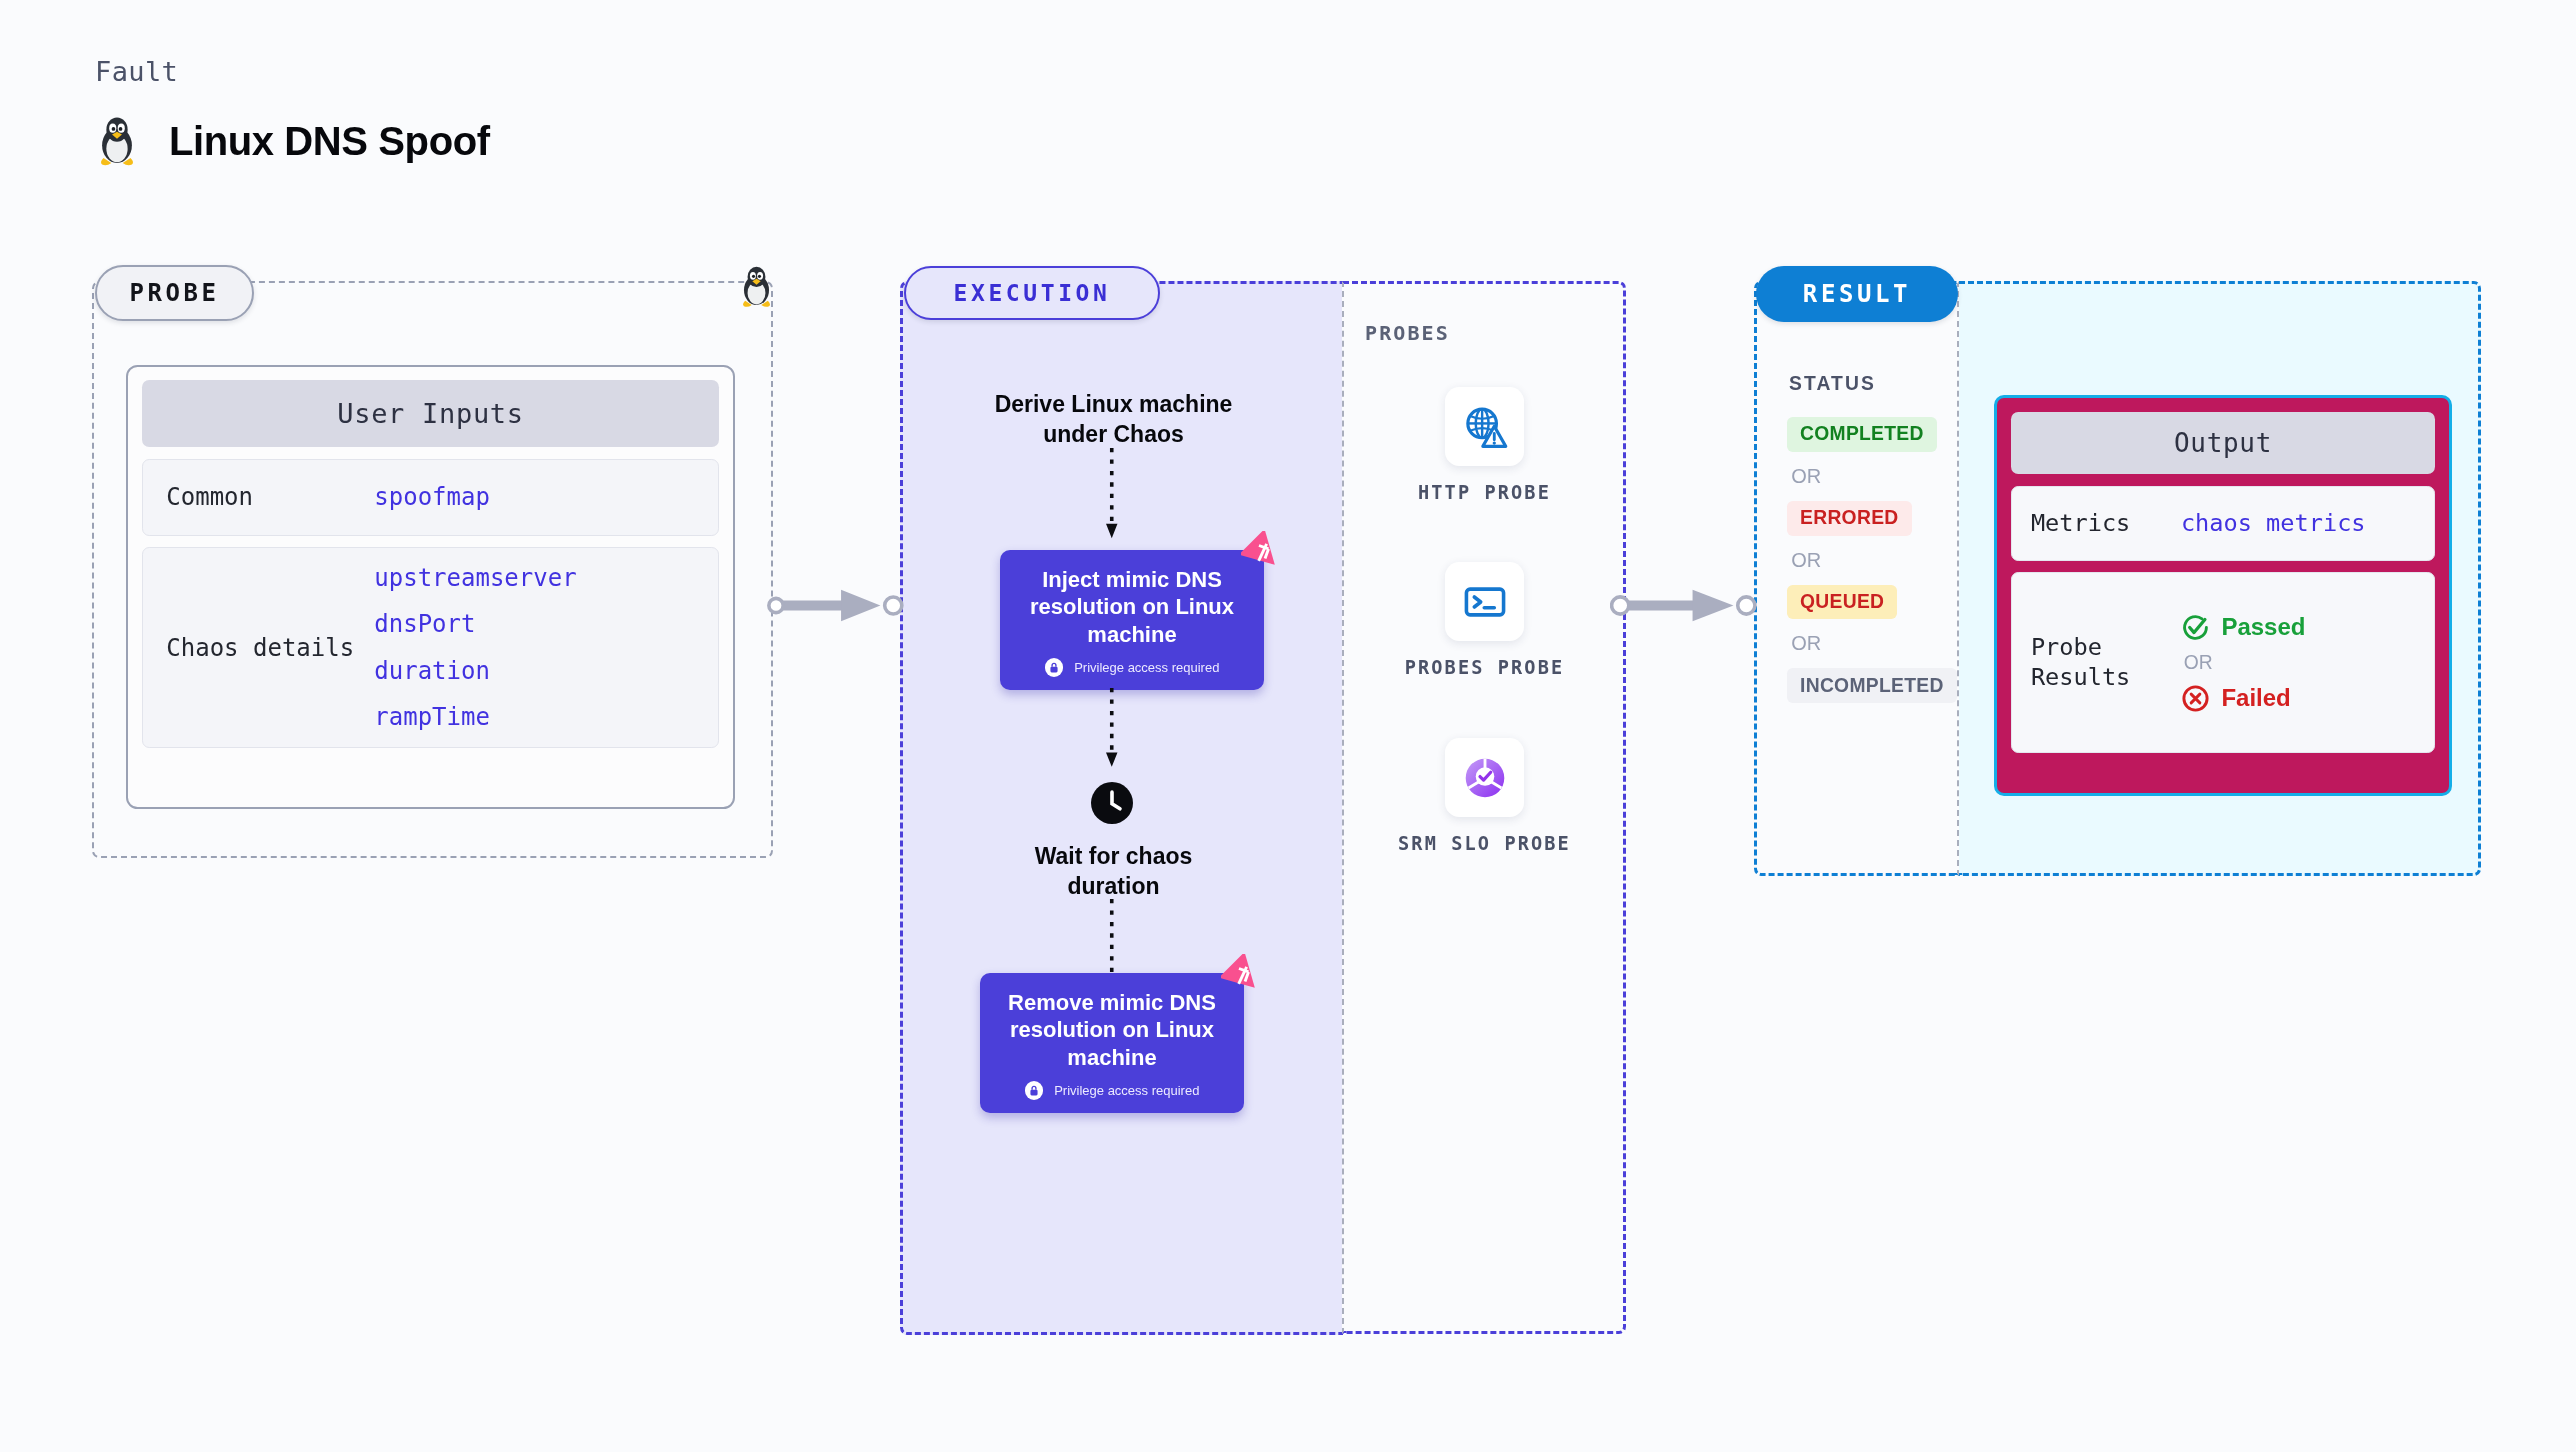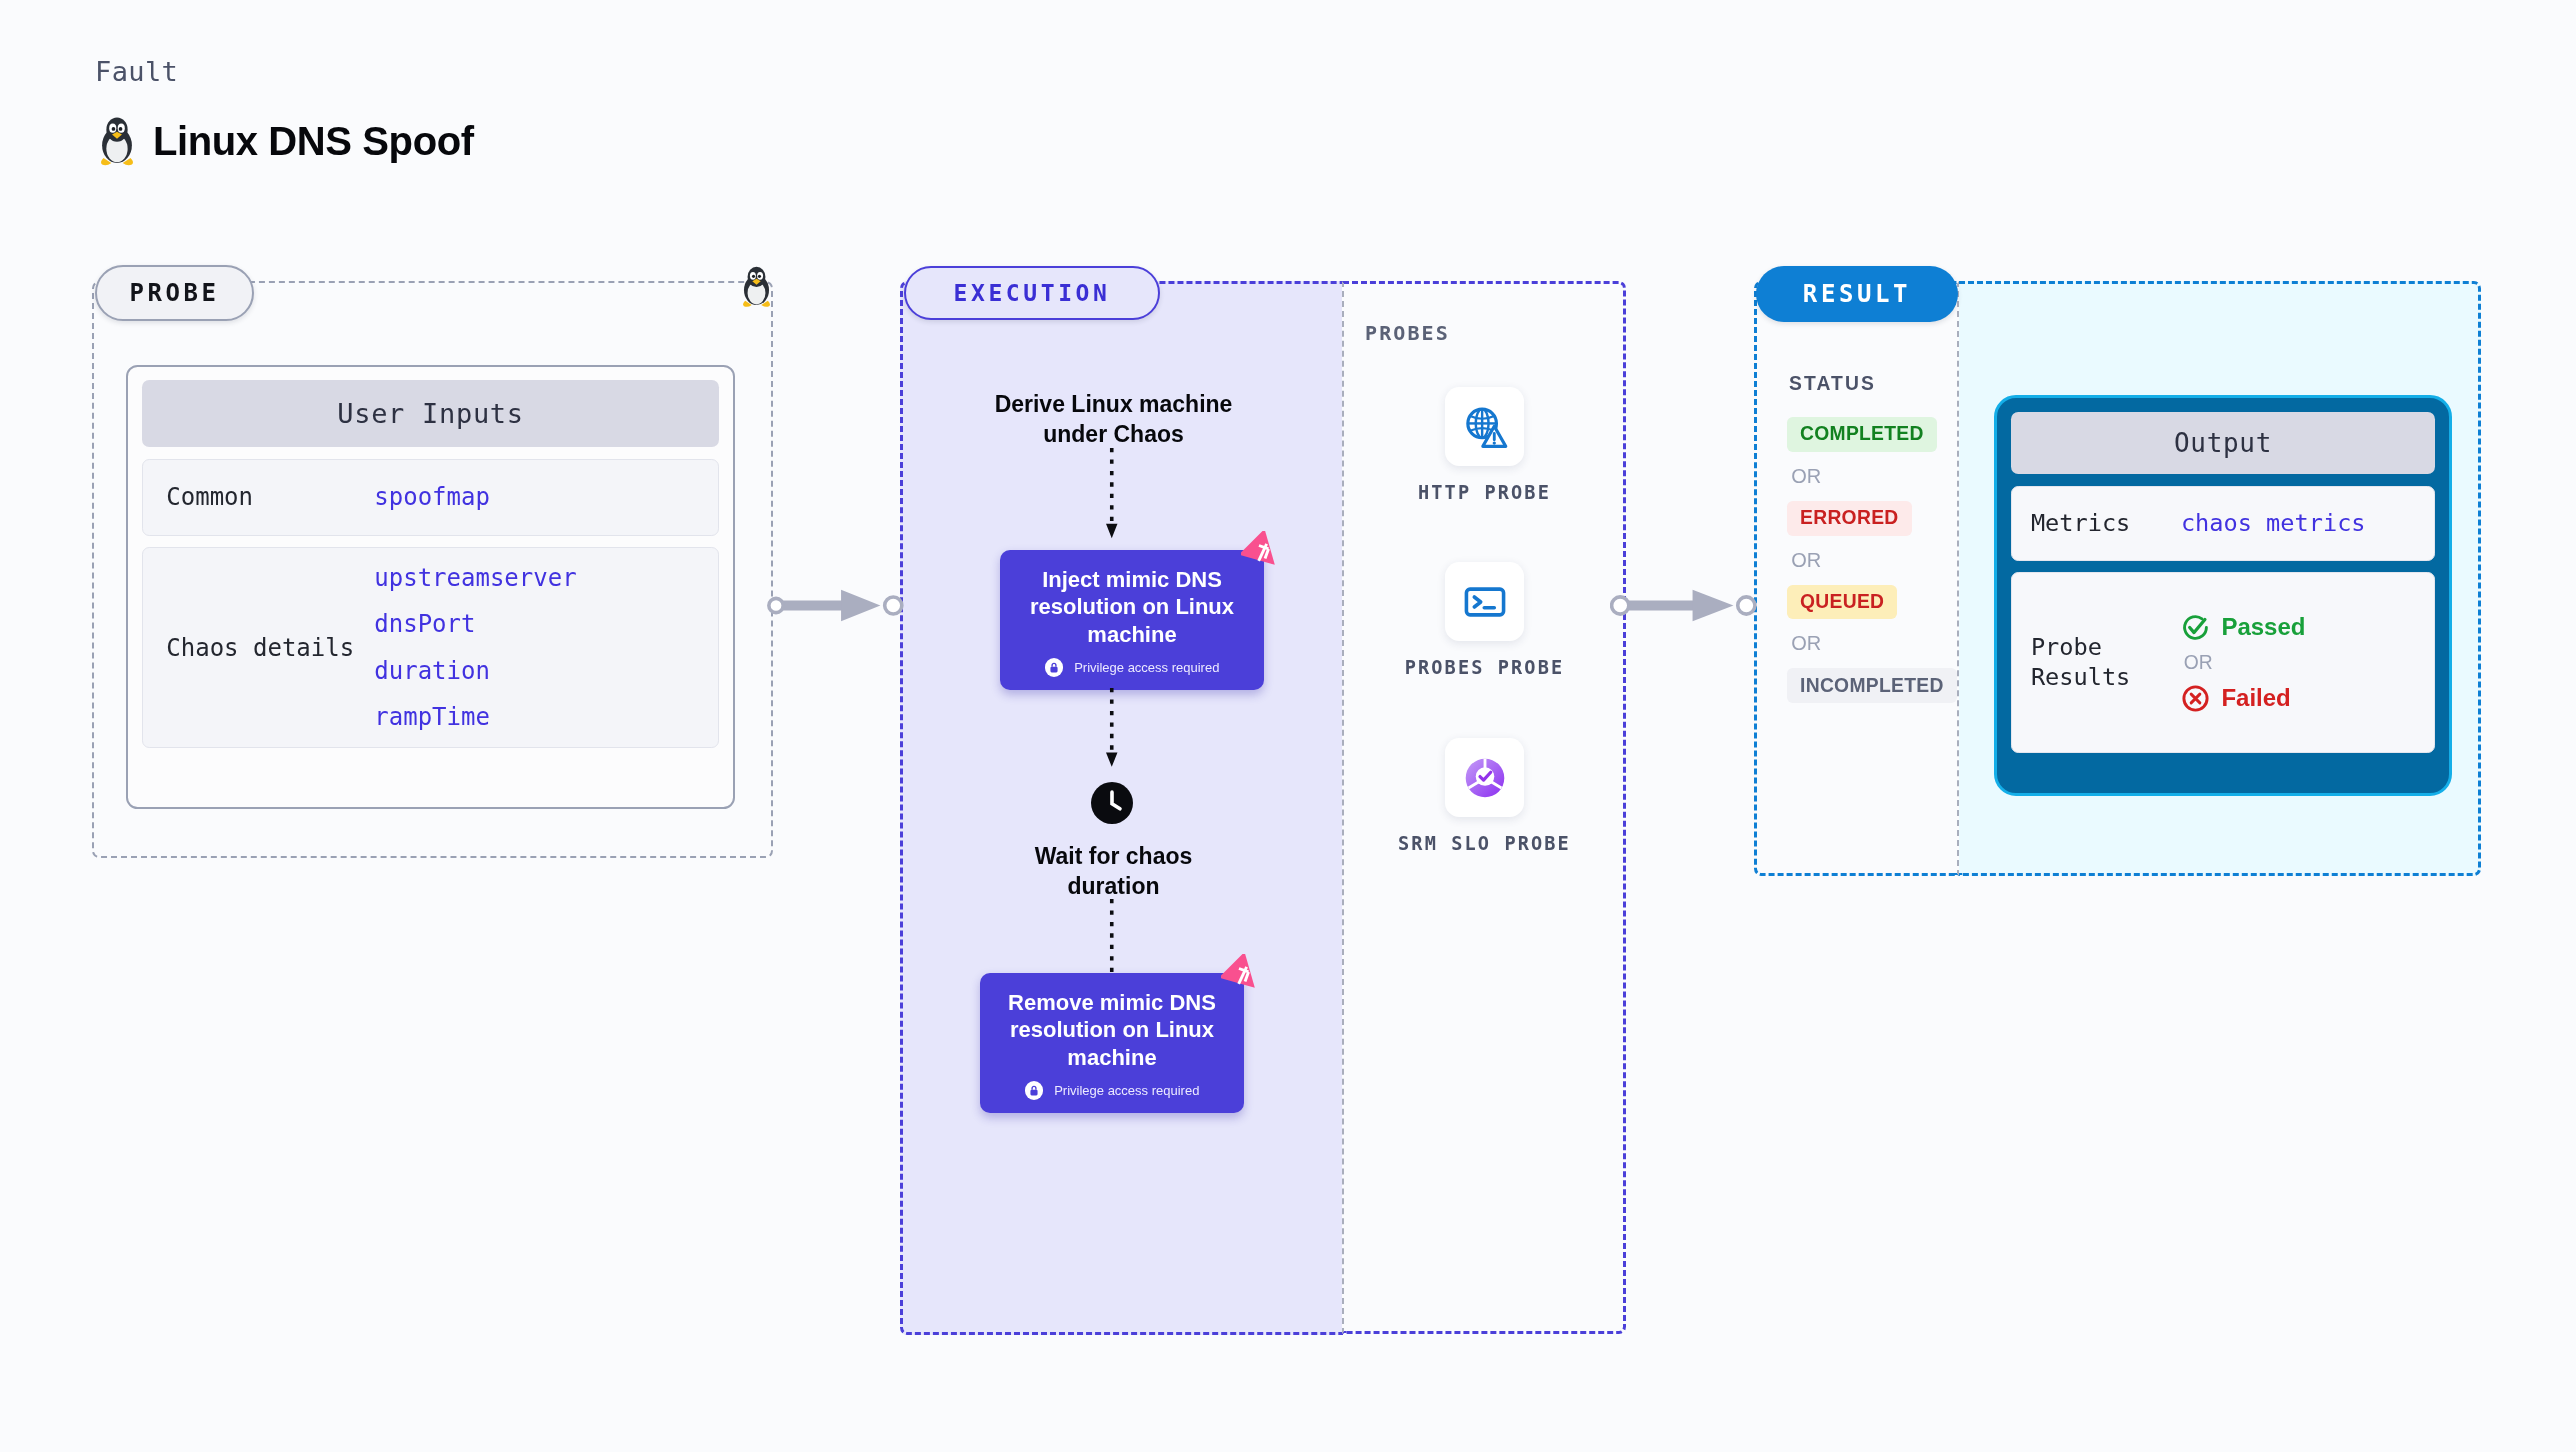--- a/index.html
+++ b/index.html
@@ -11,21 +11,21 @@
     overflow: hidden;
   }
   #stage { position: relative; width: 2576px; height: 1328px; }
 
   
   .hdr-kicker {
     position: absolute; left: 95px; top: 56px;
     font-family: "DejaVu Sans Mono", monospace;
     font-size: 27px; color: #4b5268; letter-spacing: 0.4px;
   }
-  .hdr-row { position: absolute; left: 95px; top: 115px; display: flex; align-items: center; gap: 14px; }
+  .hdr-row { position: absolute; left: 95px; top: 115px; display: flex; align-items: center; gap: 30px; }
   .hdr-title {
     font-size: 40px; font-weight: bold; color: #07080c; letter-spacing: -0.4px;
   }
   .penguin { display:block; }
 
   
   .panel { position: absolute; border-radius: 7.2px; }
   .pill {
     position: absolute; display: flex; align-items: center; justify-content: center;
     border-radius: 716px; font-family: "DejaVu Sans Mono", monospace;
@@ -147,21 +147,21 @@
   }
   .status-list { position: absolute; left: 1787px; top: 417px; width: 172px; }
   .status-badge {
     display: inline-block; border-radius: 5.7px; padding: 6.4px 13px;
     font-size: 19.3px; font-weight: bold; letter-spacing: 0.3px;
   }
   .status-or { color: #9aa1b4; font-size: 20px; margin: 13px 0 13px 4.3px; }
 
   #output-card {
     position: absolute; left: 1994px; top: 395px; width: 458px; height: 401px;
-    background: #0369a1; border: 3.6px solid #14aee8; border-radius: 22px; padding: 14.3px;
+    background: #be185d; border: 3.6px solid #14aee8; border-radius: 10px; padding: 14.3px;
   }
   .out-row {
     margin-top: 11.5px; background: #f7f8fb; border: 1.4px solid #e4e6ee;
     border-radius: 7.2px; display: flex; align-items: center; padding: 0 18.6px;
   }
   .out-key {
     font-family: "DejaVu Sans Mono", monospace; font-size: 23.6px; color: #23262f;
     width: 150px; flex: none; line-height: 1.25;
   }
   .out-val-link { font-family: "DejaVu Sans Mono", monospace; font-size: 23.6px; color: #4132e0; }

